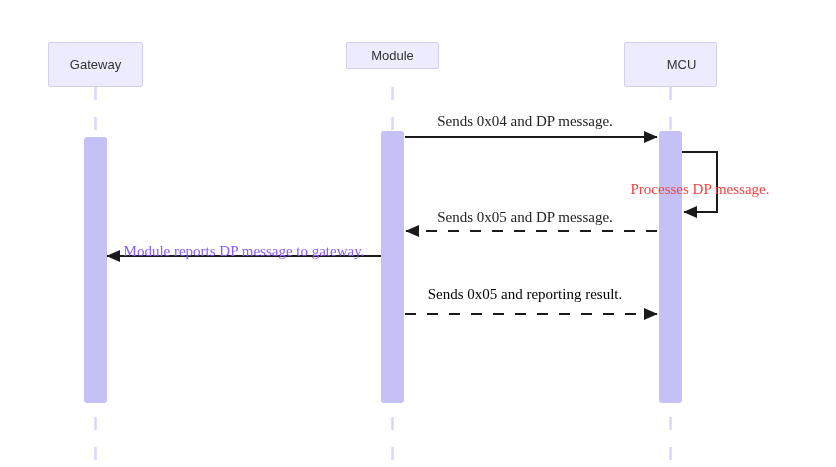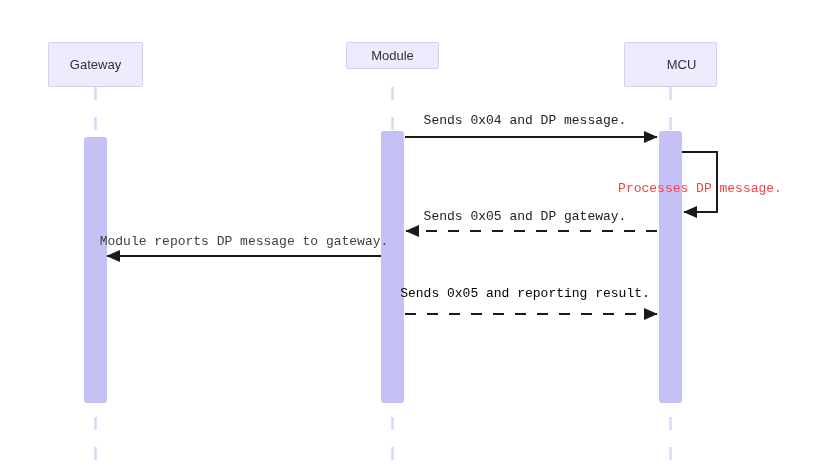--- a/index.html
+++ b/index.html
@@ -36,22 +36,22 @@
   }
   .participant-label {
     font-family: "Liberation Sans", sans-serif;
     font-size: 13px;
     color: #333333;
     line-height: 1;
     white-space: nowrap;
   }
   .msg-label {
     position: absolute;
-    font-family: Liberation Mono, monospace;
-    font-size: 13px;
+    font-family: Liberation Serif, serif;
+    font-size: 15px;
     color: #222222;
     white-space: nowrap;
     line-height: 1;
     transform: translateX(-50%);
   }
 </style>
 </head>
 <body>
 
 <div id="diagram-root">
@@ -91,18 +91,18 @@
       <div class="participant-box" style="left: 346px; top: 42px; width: 93px; height: 27px; background: rgb(236, 236, 254); border-color: rgb(214, 206, 240);">
         <span class="participant-label" style="color: rgb(51, 51, 51);">Module</span>
       </div>
       <div class="participant-box" style="left: 624px; top: 42px; width: 93px; height: 45px; background: rgb(236, 236, 254); border-color: rgb(214, 206, 240);">
         <span class="participant-label" style="color: rgb(51, 51, 51); margin-left: 22px;">MCU</span>
       </div>
     </div>
   <div id="labels-layer">
       <div class="msg-label" style="left: 525px; top: 114px; color: rgb(34, 34, 34);">Sends 0x04 and DP message.</div>
       <div class="msg-label" style="left: 700px; top: 182px; color: #ef4444;">Processes DP message.</div>
-      <div class="msg-label" style="left: 525px; top: 210px; color: rgb(34, 34, 34);">Sends 0x05 and DP gateway.</div>
-      <div class="msg-label" style="left: 244px; top: 235px; color: #404040;">Module reports DP message to gateway.</div>
+      <div class="msg-label" style="left: 525px; top: 210px; color: rgb(34, 34, 34);">Sends 0x05 and DP message.</div>
+      <div class="msg-label" style="left: 244px; top: 244px; color: #8b5cf6;">Module reports DP message to gateway.</div>
       <div class="msg-label" style="left: 525px; top: 287px; color: #000000;">Sends 0x05 and reporting result.</div>
     </div>
 
 </div>
 
 </body></html>

